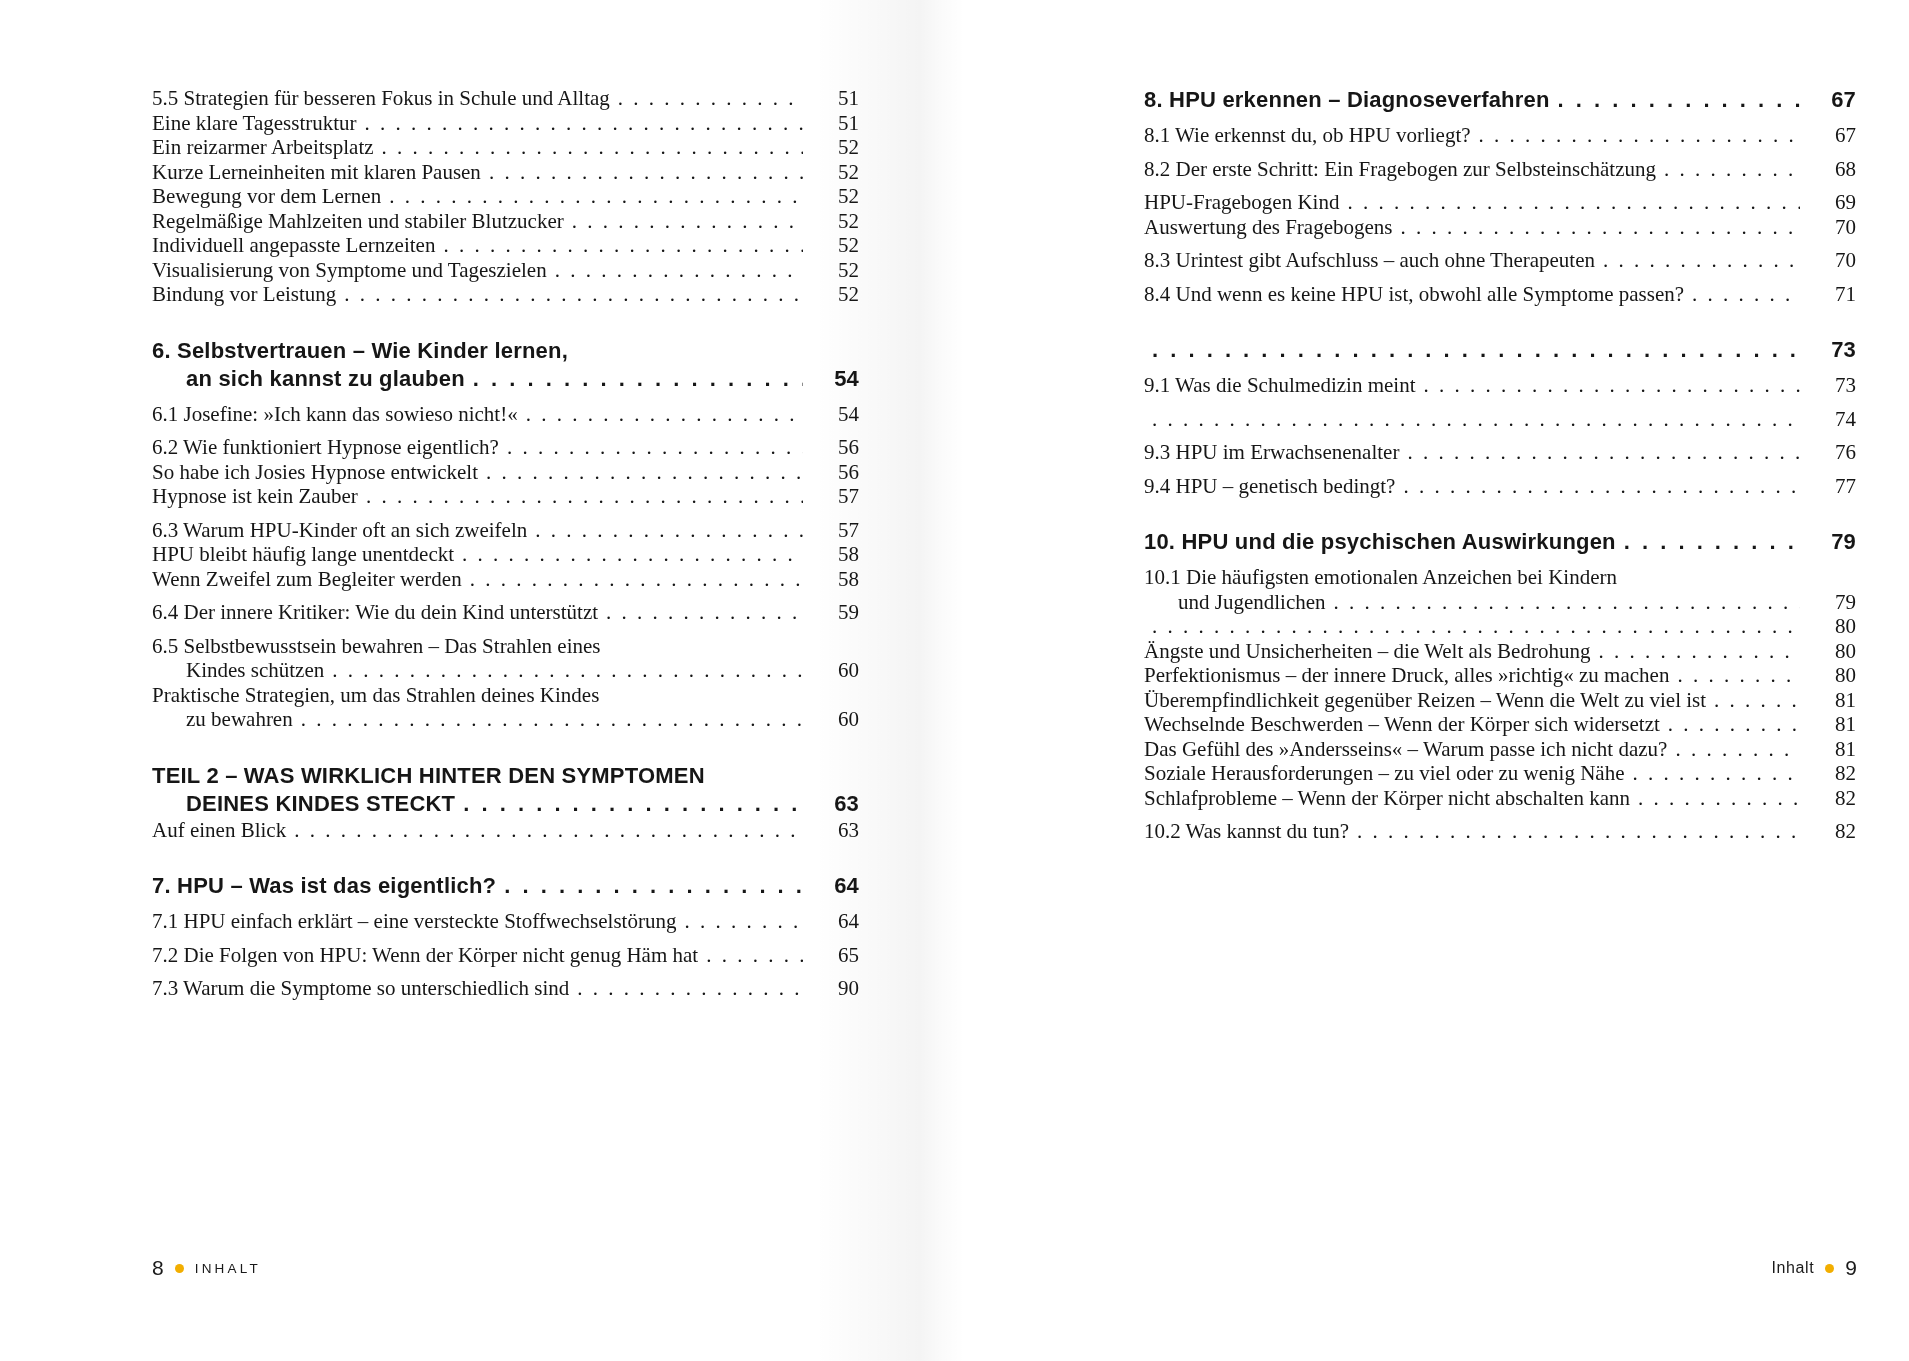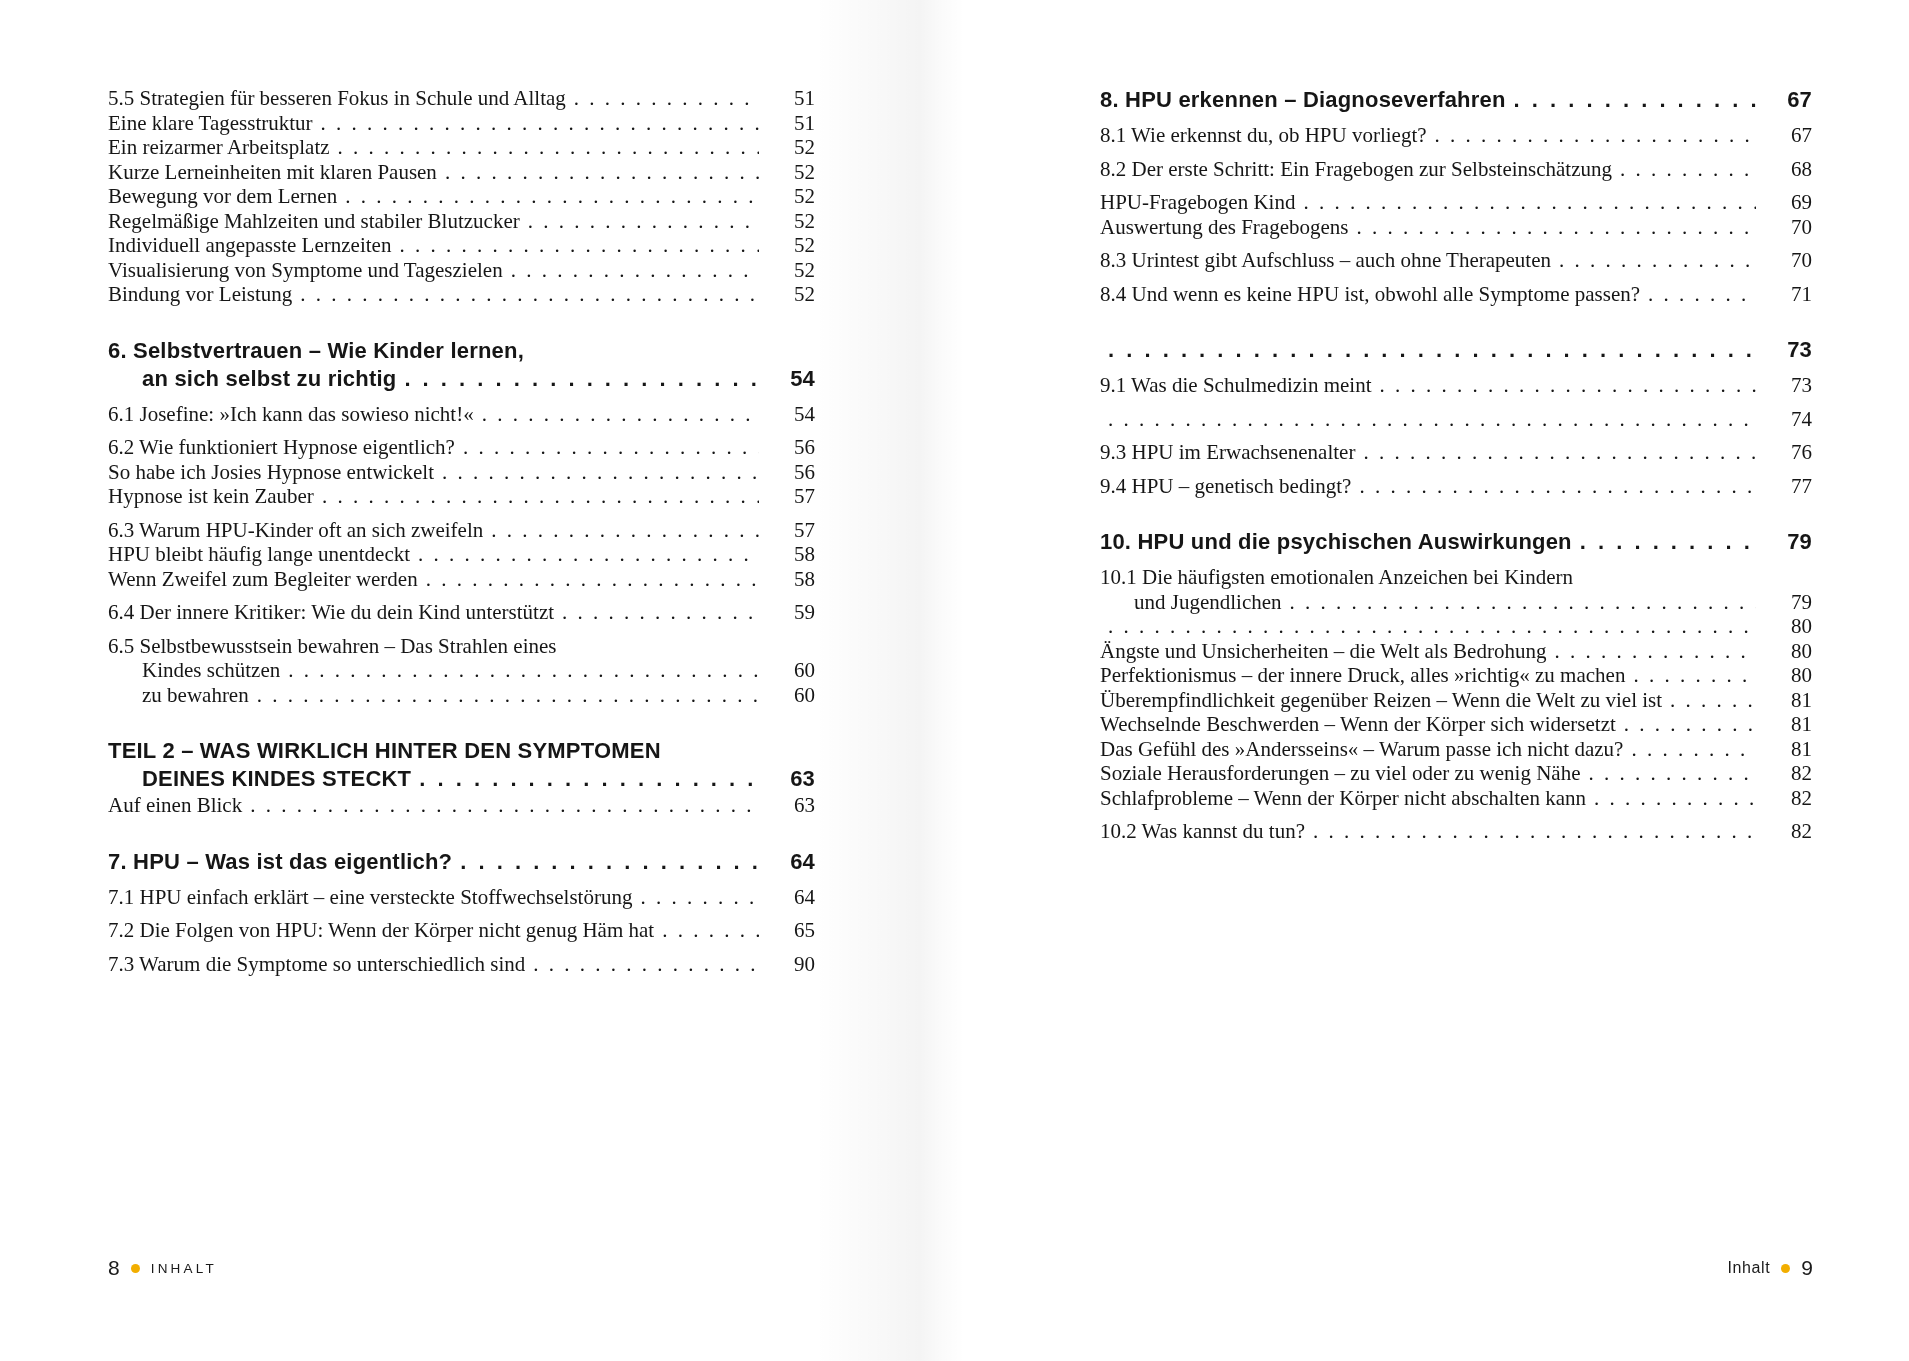--- a/index.html
+++ b/index.html
@@ -8,21 +8,21 @@
     width:1909px;height:1361px;
     background:#ffffff;
     overflow:hidden;
     color:#161616;
   }
   .gutter{
     position:absolute;left:815px;top:0;width:150px;height:100%;
     background:linear-gradient(to right, rgba(0,0,0,0) 0%, rgba(0,0,0,0.045) 70%, rgba(0,0,0,0.015) 86%, rgba(0,0,0,0) 100%);
     pointer-events:none;
   }
-  .page{position:absolute;top:0;height:100%;}
+  .page{position:absolute;top:0;height:100%;margin-left:44px;}
   .page-left{left:0;width:954px;}
   .page-right{left:954px;width:955px;}
   .toc{position:absolute;top:86px;}
   .page-left .toc{left:108px;width:707px;}
   .page-right .toc{left:146px;width:712px;}
 
   .trow{display:flex;}
   .k-entry{font:21px/24.5px "Liberation Serif", serif;}
   .k-chapter,.k-part{font:bold 22px/28px "Liberation Sans", sans-serif;letter-spacing:.2px;}
   .g-first{margin-top:0;}
@@ -103,21 +103,21 @@
         </div>
         <div class="trow k-entry g-line">
           <span class="ttext">Bindung vor Leistung</span>
           <span class="leader"></span>
           <span class="pnum">52</span>
         </div>
         <div class="trow k-chapter g-sec">
           <span class="ttext">6. Selbstvertrauen – Wie Kinder lernen,</span>
         </div>
         <div class="trow k-chapter cont">
-          <span class="ttext">an sich selbst zu richtig</span>
+          <span class="ttext">an sich kannst zu glauben</span>
           <span class="leader"></span>
           <span class="pnum">54</span>
         </div>
         <div class="trow k-entry g-sub">
           <span class="ttext">6.1 Josefine: »Ich kann das sowieso nicht!«</span>
           <span class="leader"></span>
           <span class="pnum">54</span>
         </div>
         <div class="trow k-entry g-sub">
           <span class="ttext">6.2 Wie funktioniert Hypnose eigentlich?</span>
@@ -154,20 +154,23 @@
           <span class="leader"></span>
           <span class="pnum">59</span>
         </div>
         <div class="trow k-entry g-sub">
           <span class="ttext">6.5 Selbstbewusstsein bewahren – Das Strahlen eines</span>
         </div>
         <div class="trow k-entry cont">
           <span class="ttext">Kindes schützen</span>
           <span class="leader"></span>
           <span class="pnum">60</span>
+        </div>
+        <div class="trow k-entry g-line">
+          <span class="ttext">Praktische Strategien, um das Strahlen deines Kindes</span>
         </div>
         <div class="trow k-entry cont">
           <span class="ttext">zu bewahren</span>
           <span class="leader"></span>
           <span class="pnum">60</span>
         </div>
         <div class="trow k-part g-sec">
           <span class="ttext">TEIL 2 – WAS WIRKLICH HINTER DEN SYMPTOMEN</span>
         </div>
         <div class="trow k-part cont">

